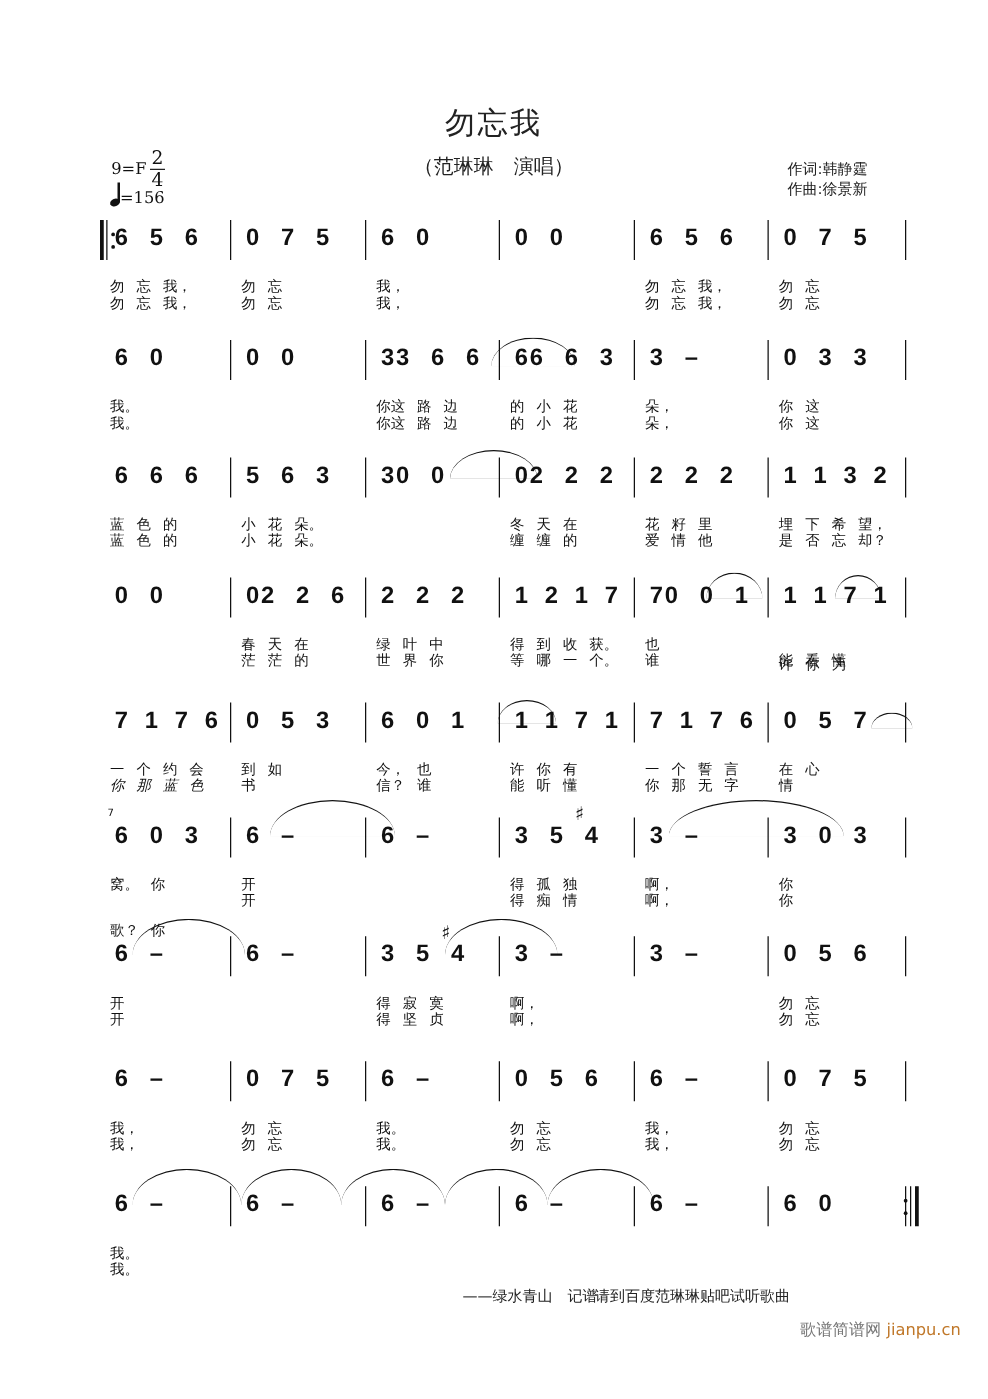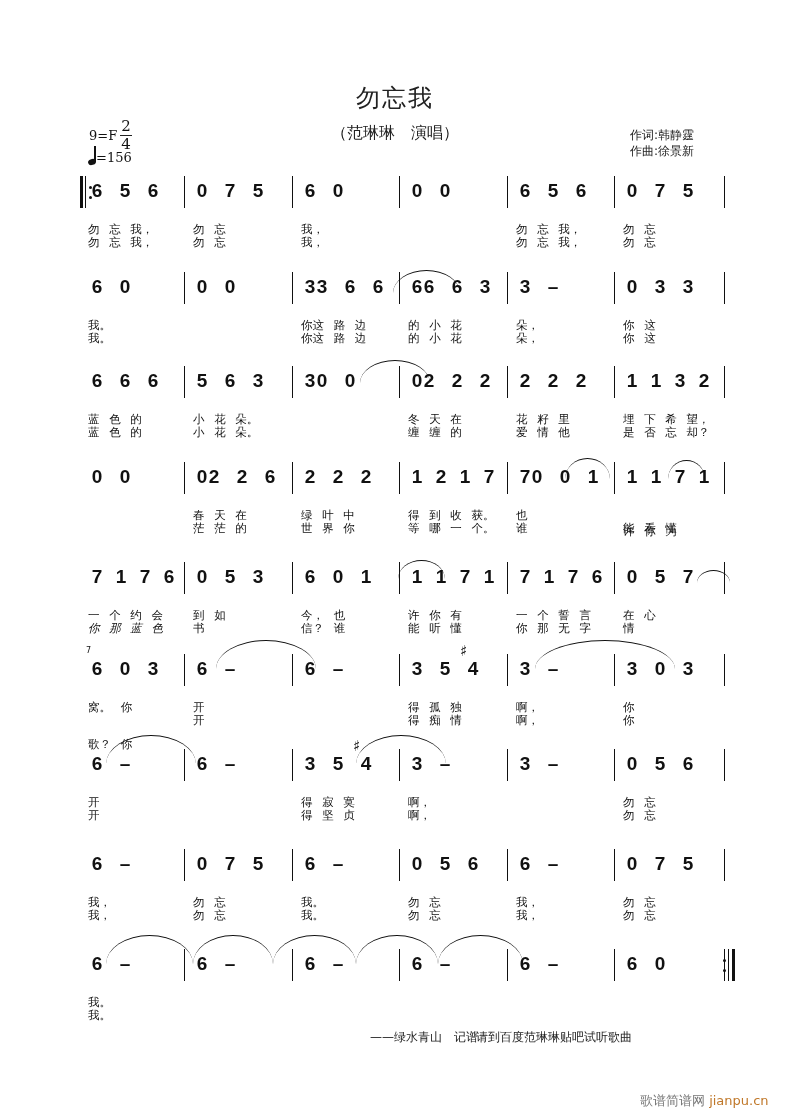--- a/index.html
+++ b/index.html
@@ -23,21 +23,21 @@
   .note { position: absolute; font-family: "Liberation Sans", sans-serif; font-weight: bold;
           font-size: 19px; width: 14px; text-align: center; }
   .lyric { position: absolute; font-size: 11.5px; color: #111; }
   .sharp { position: absolute; font-size: 15px; font-weight: bold; }
   .tie { position: absolute; border-top: 1.2px solid #111; border-radius: 50% 50% 0 0 / 100% 100% 0 0; }
   .repeat-dots { position: absolute; width: 3px; height: 3px; background:#111; border-radius:50%; }
   .grace { position: absolute; font-size: 8px; }
 
   .footer { left: 370px; top: 1029px; font-size: 12px; color: #222; }
   .footer2 { left: 476px; top: 1029px; font-size: 12px; color: #222; }
-  .watermark { left: 640px; top: 1092px; font-size: 13px; color: #777; }
+  .watermark { left: 640px; top: 1055px; font-size: 13px; color: #777; }
   .watermark .en { color: #c0782a; }
 </style>
 </head>
 <body>
 
 <div class="abs title">勿忘我</div>
 <div class="abs subtitle">（范琳琳　演唱）</div>
 <div class="abs credits">
   <div>作词:韩静霆</div>
   <div>作曲:徐景新</div>

